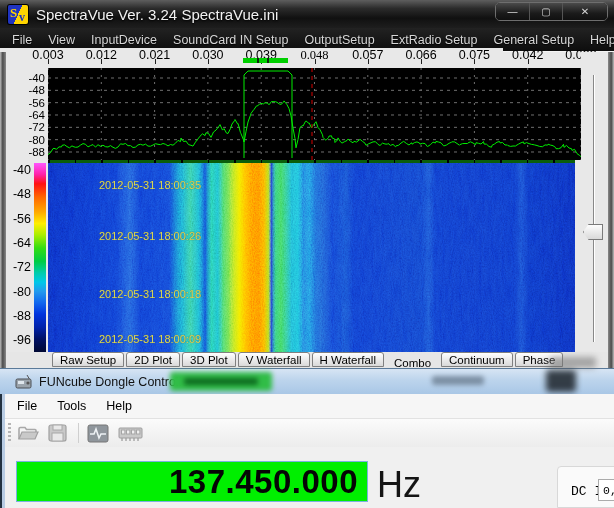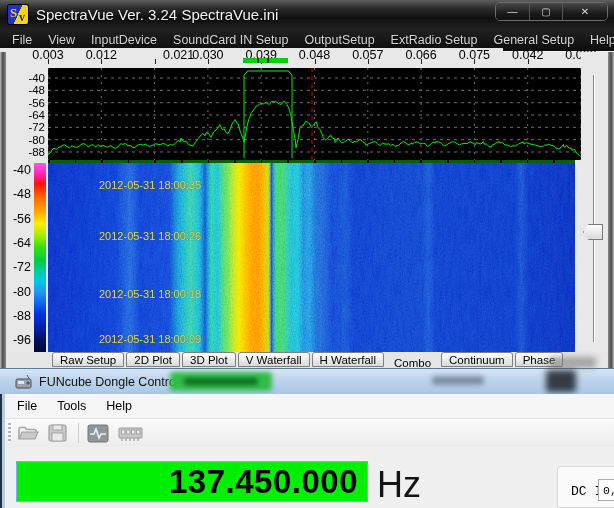--- a/index.html
+++ b/index.html
@@ -141,27 +141,27 @@
       <div class="sv-menu-item">General Setup</div>
       <div class="sv-menu-item">Help</div>
     </div>
   <div id="sv-menubar-underline"></div>
 
   <div id="freq-axis">
       <div class="freq-label" style="left: 48px;">0.003</div>
       <div class="freq-tick" style="left: 48px;"></div>
       <div class="freq-label" style="left: 101.3px;">0.012</div>
       <div class="freq-tick" style="left: 101.3px;"></div>
-      <div class="freq-label" style="left: 154.6px; margin-left: 24px;">0.021</div>
+      <div class="freq-label" style="left: 154.6px;">0.021</div>
       <div class="freq-tick" style="left: 154.6px;"></div>
       <div class="freq-label" style="left: 207.9px;">0.030</div>
       <div class="freq-tick" style="left: 207.9px;"></div>
       <div class="freq-label" style="left: 261.2px;">0.039</div>
       <div class="freq-tick" style="left: 261.2px;"></div>
-      <div class="freq-label" style="left: 314.5px;">0.048</div>
+      <div class="freq-label" style="left: 314.5px; font-family: Liberation Serif, serif;">0.048</div>
       <div class="freq-tick" style="left: 314.5px;"></div>
       <div class="freq-label" style="left: 367.8px;">0.057</div>
       <div class="freq-tick" style="left: 367.8px;"></div>
       <div class="freq-label" style="left: 421.1px;">0.066</div>
       <div class="freq-tick" style="left: 421.1px;"></div>
       <div class="freq-label" style="left: 474.4px;">0.075</div>
       <div class="freq-tick" style="left: 474.4px;"></div>
       <div class="freq-label" style="left: 527.7px;">0.042</div>
       <div class="freq-tick" style="left: 527.7px;"></div>
       <div class="freq-label" style="left: 581px;">0.093</div>

